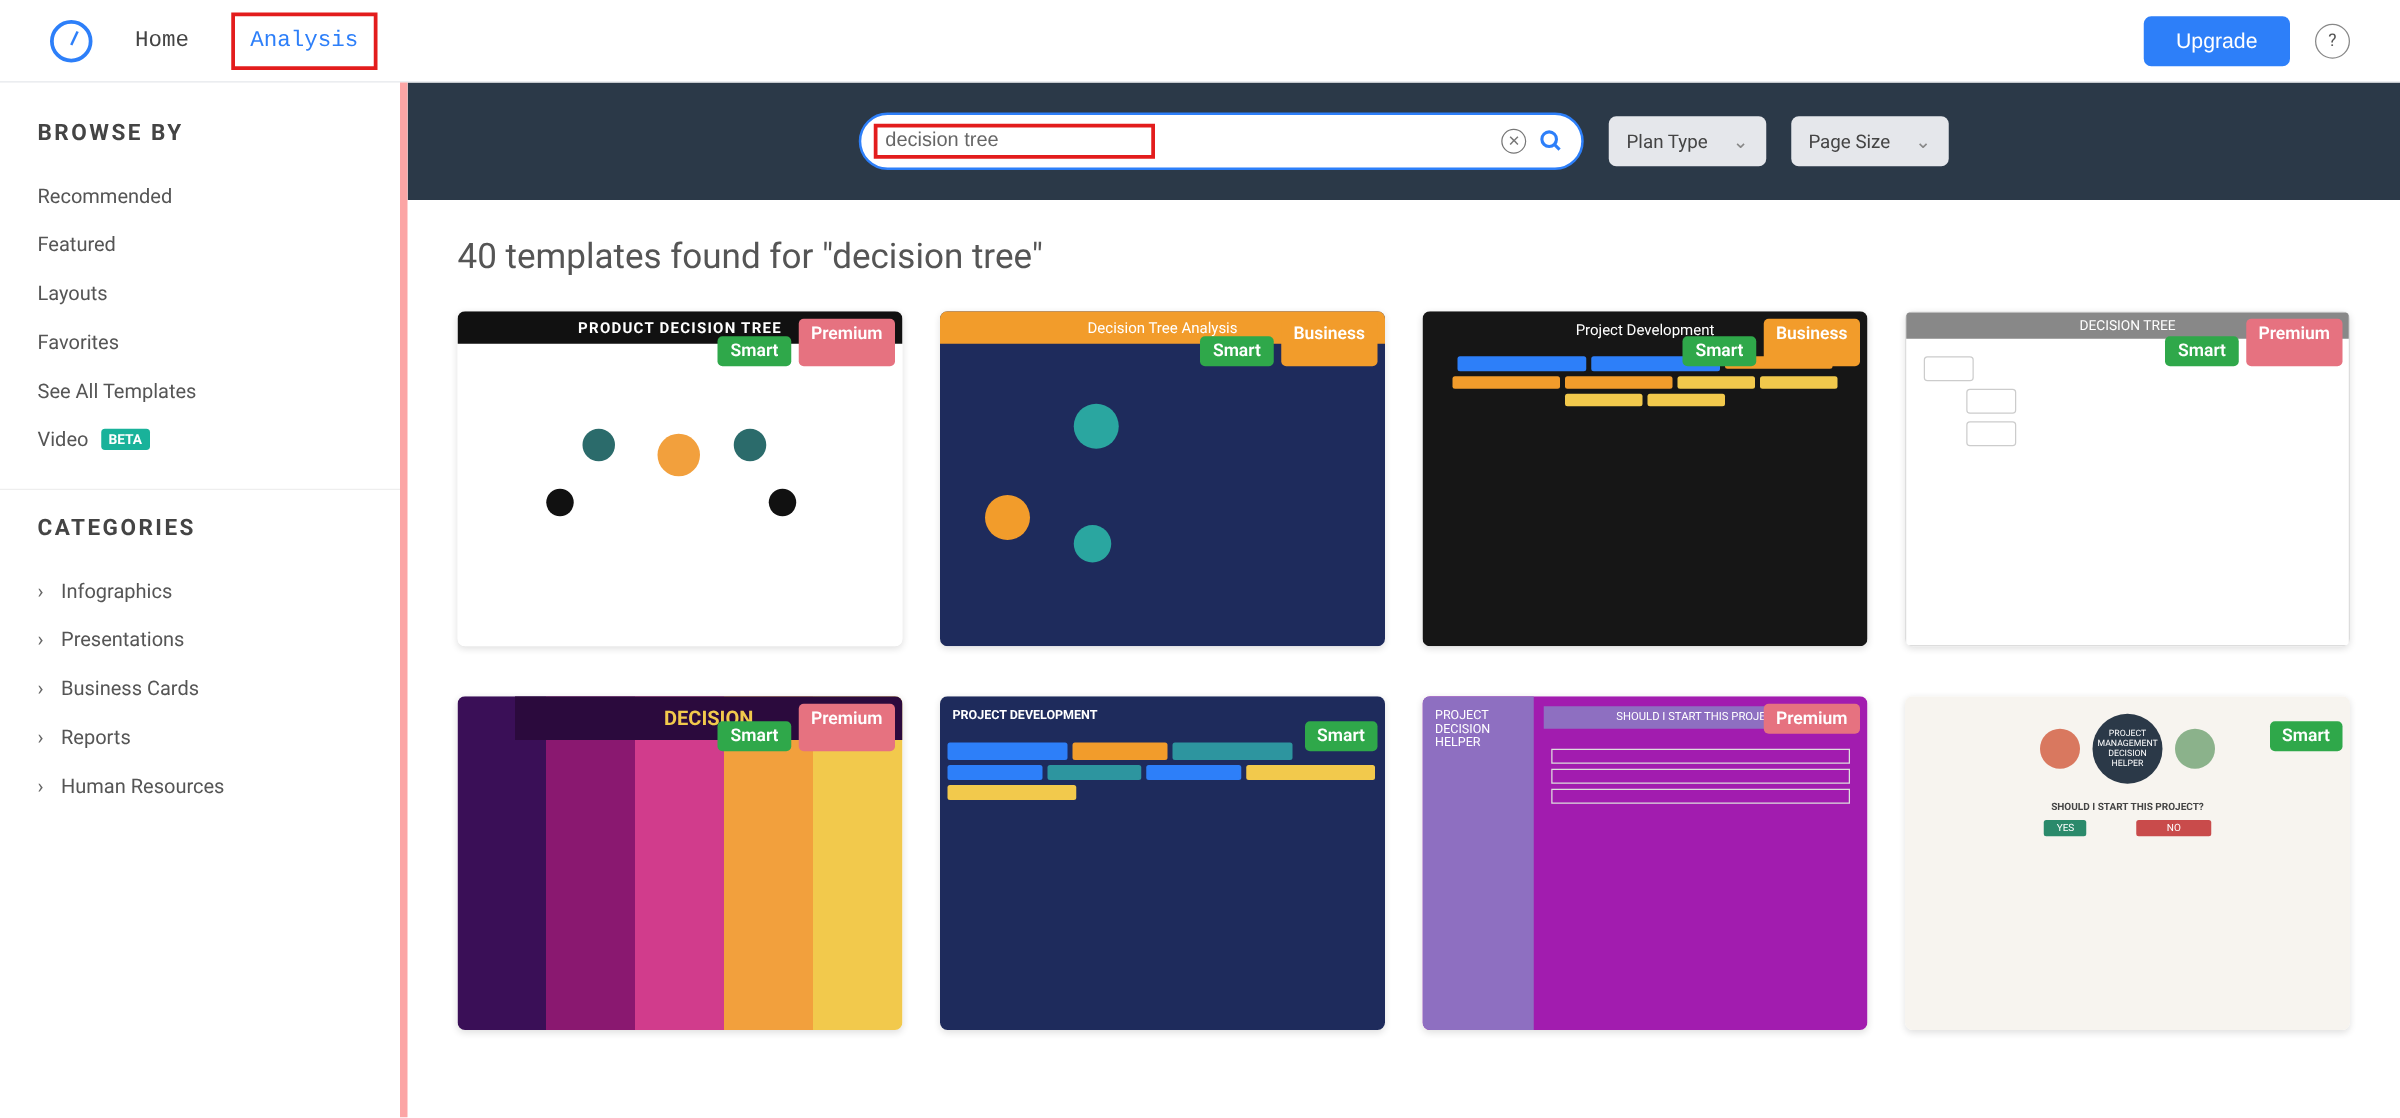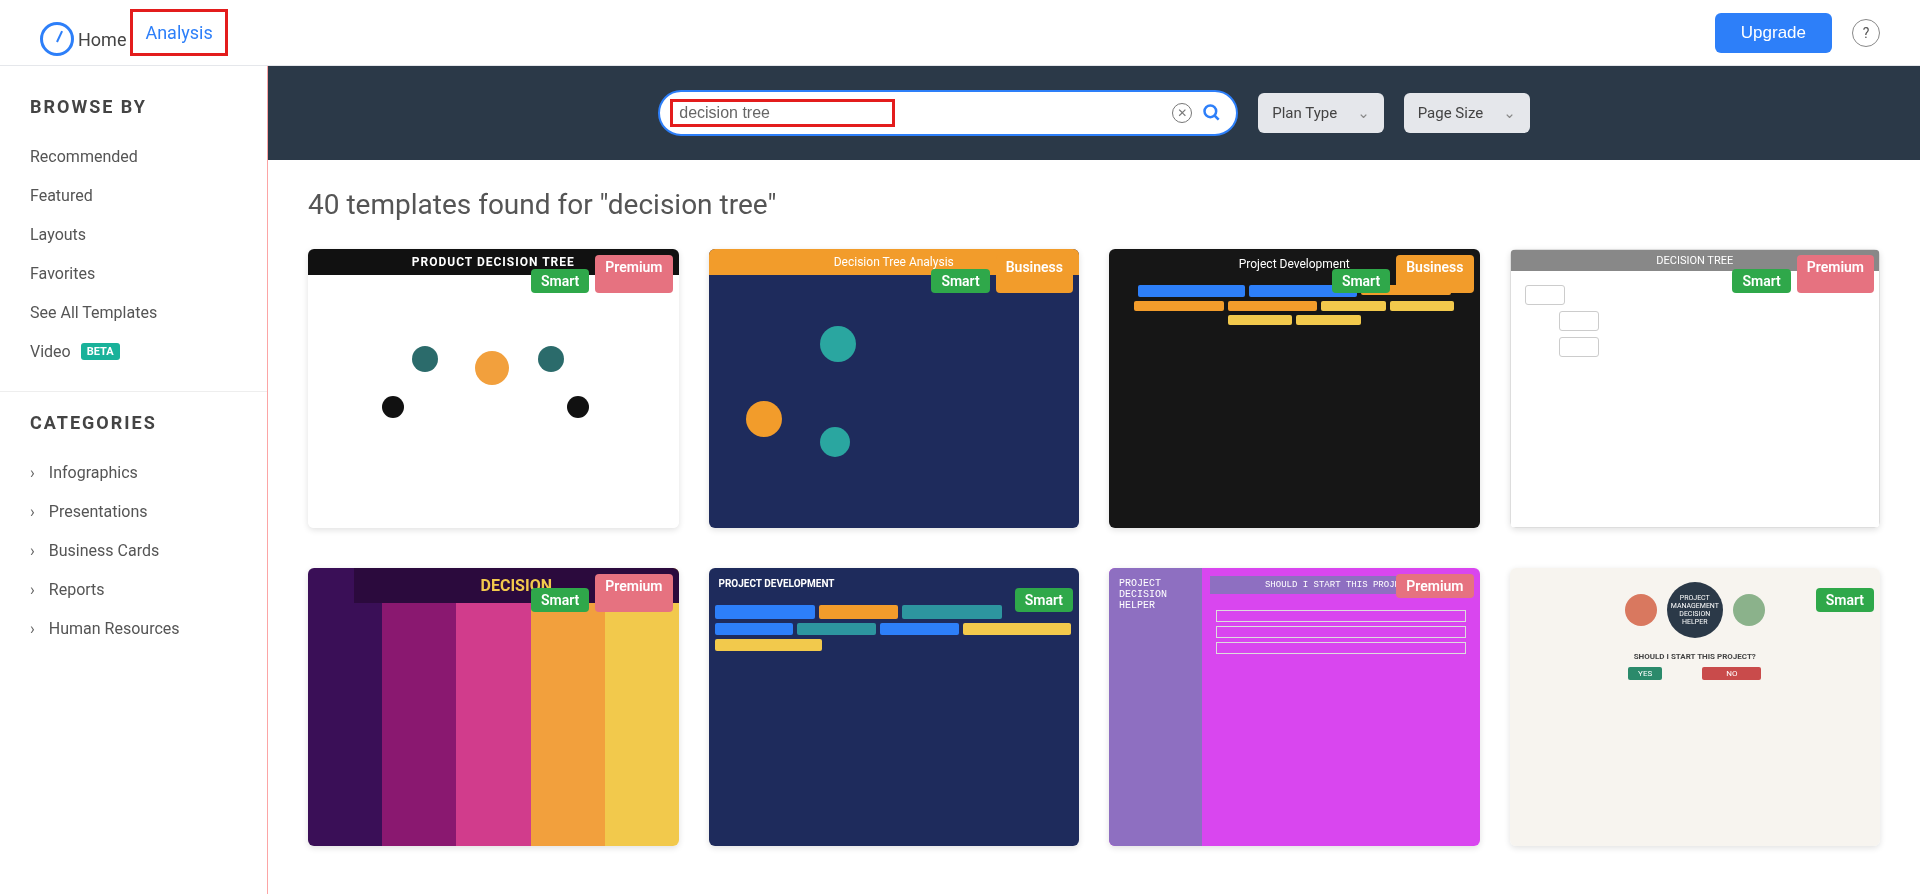--- a/index.html
+++ b/index.html
@@ -1,30 +1,30 @@
 <!DOCTYPE html>
 <html><head>
 <meta charset="utf-8">
 <style>
   * { box-sizing: border-box; margin: 0; padding: 0; }
   body { font-family: -apple-system, BlinkMacSystemFont, "Segoe UI", Roboto, Arial, sans-serif; color: #333; background: #fff; }
   
   .topnav { display:flex; align-items:center; height:66px; padding:0 40px; border-bottom:1px solid #e5e7eb; justify-content:space-between;}
-  .topnav-left { display:flex; align-items:flex-end; }
+  .topnav-left { display:flex; align-items:center; gap:30px;font-family:Liberation Mono, monospace;}
   .logo-circle { width:34px; height:34px; border:3px solid #2d7ff9; border-radius:50%; position:relative;}
   .logo-circle::after { content:''; position:absolute; top:5px; left:13px; width:2px; height:12px; background:#2d7ff9; transform-origin:bottom; transform:rotate(25deg);}
   .nav-link { font-size:18px; color:#444; cursor:pointer; padding:6px 4px;}
   .nav-link.active { color:#2d7ff9; }
   .highlight-box { border:3px solid #e31c1c; padding:4px 8px;}
   .topnav-right { display:flex; align-items:center; gap:20px;}
   .upgrade-btn { background:#2d7ff9; color:#fff; border:none; border-radius:6px; padding:10px 26px; font-size:17px; cursor:pointer;}
   .help-btn { width:28px; height:28px; border:1.5px solid #888; border-radius:50%; display:flex; align-items:center; justify-content:center; font-size:14px; color:#555; cursor:pointer;}
   
   .main { display:flex; height:calc(894px - 66px);}
-  .sidebar { width:268px; padding:30px 20px 10px 30px; overflow-y:auto; border-right:1px solid #fca5a5; position:relative;}
+  .sidebar { width:326px; padding:30px 20px 10px 30px; overflow-y:auto; border-right:6px solid #fca5a5; position:relative;}
   .sidebar::-webkit-scrollbar{width:14px;} .sidebar::-webkit-scrollbar-thumb{background:#c1c1c1;border-radius:7px;}
   .sidebar h3 { font-size:18px; letter-spacing:2px; color:#444; font-weight:700; margin-bottom:20px;}
   .side-item { font-size:16px; color:#555; padding:10px 0; cursor:pointer; display:flex; align-items:center; gap:10px;}
   .side-item .beta { background:#19b29a; color:#fff; font-size:11px; padding:2px 6px; border-radius:3px; font-weight:700;}
   .divider { height:1px; background:#eee; margin:20px -20px 20px -30px;}
   .cat-item { display:flex; align-items:center; gap:14px; padding:10px 0; font-size:16px; color:#555; cursor:pointer;}
   .chev { font-size:16px; color:#666;}
   
   .content { flex:1; display:flex; flex-direction:column; overflow-y:auto; background:#fff;}
   .search-bar-area { background:#2b3948; padding:24px 0; display:flex; align-items:center; justify-content:center; gap:20px;}
@@ -51,21 +51,21 @@
   .t1 .body{flex:1;display:flex;align-items:center;justify-content:center;position:relative;}
   .circle{border-radius:50%;position:absolute;}
   .t2 {background:#1e2b5c;}
   .t2 .hdr{background:#f29c2b;color:#fff;text-align:center;font-size:12px;padding:6px;}
   .t3 {background:#161616;} .t3 .hdr{color:#fff;text-align:center;font-size:12px;padding:8px;}
   .t4 {background:#fff;border:1px solid #ddd;} .t4 .hdr{background:#888;color:#fff;font-size:11px;text-align:center;padding:4px;}
   .t5 {background:linear-gradient(90deg,#3a0f57 0 20%,#8a1870 20% 40%,#d13c8c 40% 60%,#f2a03d 60% 80%,#f2c94c 80% 100%);}
   .t5 .hdr{color:#f2c94c;text-align:center;font-size:16px;padding:8px;font-weight:700;background:#2b0a3d;margin-left:46px;}
   .t6 {background:#1e2b5c;}
   .t6 .hdr{color:#fff;font-size:10px;padding:10px;font-weight:700;}
-  .t7 {background:#d946ef;font-family:Liberation Mono, monospace;}
+  .t7 {background:#a21caf;}
   .t7 .side{background:#8e6fc1;color:#fff;font-size:10px;padding:10px;width:25%;float:left;height:100%;}
   .t7 .top{background:#8e6fc1;color:#fff;font-size:9px;text-align:center;padding:4px;margin:8px;}
   .t8 {background:#f7f4ef;}
 </style>
 </head>
 <body>
 
 <div class="topnav">
   <div class="topnav-left">
     <div class="logo-circle"></div>

